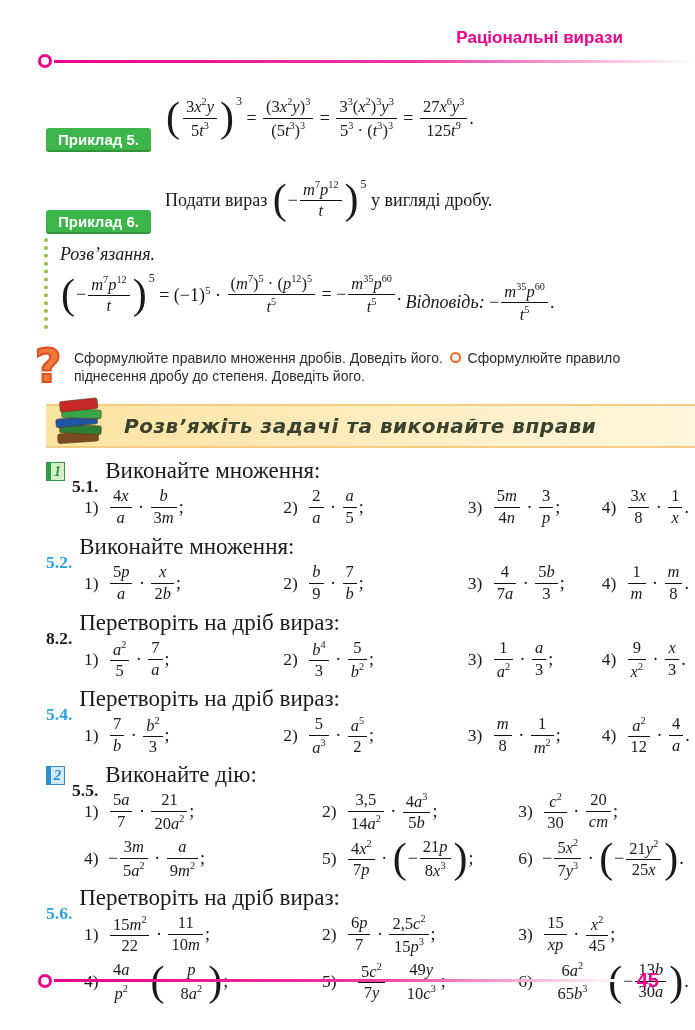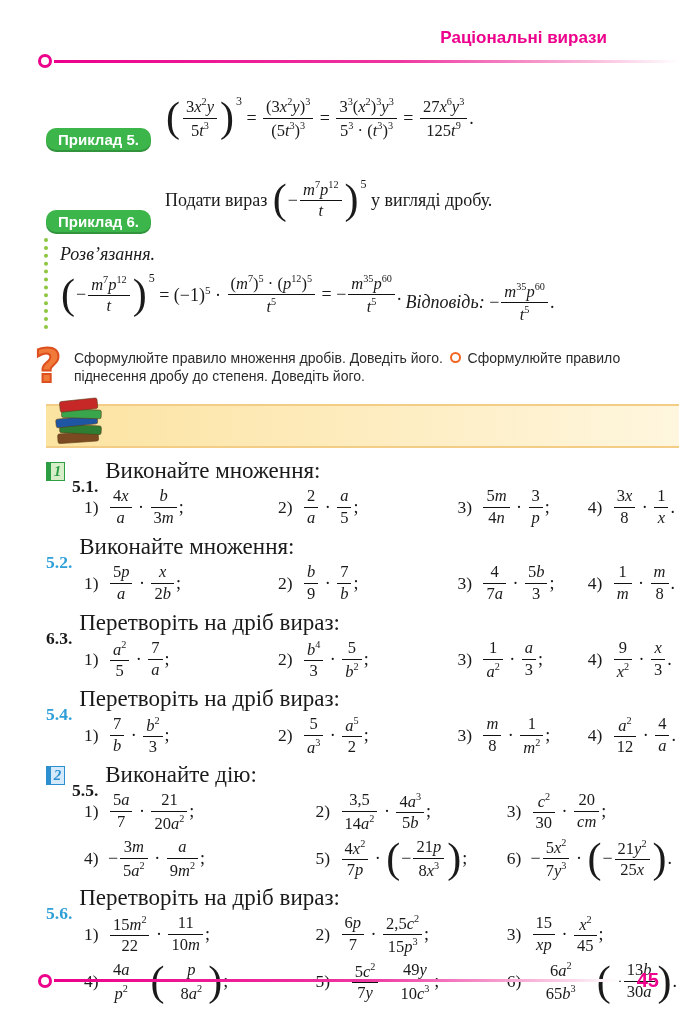--- a/index.html
+++ b/index.html
@@ -1,32 +1,32 @@
 <!DOCTYPE html>
 <html><head>
 <meta charset="utf-8">
 <style>
   html,body{margin:0;padding:0;background:#fff;}
   .page{position:relative;width:695px;height:1030px;background:#fff;overflow:hidden;
-        font-family:"Liberation Serif",serif;color:#1a1a1a;box-sizing:border-box;padding:28px 16px 0 0;}
+        font-family:"Liberation Serif",serif;color:#1a1a1a;box-sizing:border-box;padding:28px 0 0 0;}
 
   
   .header-title{font-family:"Liberation Sans",sans-serif;font-weight:bold;font-size:17px;
                 color:#ec008c;text-align:right;padding-right:72px;}
   .rule{display:flex;align-items:center;margin:6px 0 0 38px;}
   .rule-dot{width:8px;height:8px;border:3px solid #ec008c;border-radius:50%;background:#fff;flex:0 0 auto;}
   .rule-line{height:3px;flex:1;margin-left:2px;
              background:linear-gradient(90deg,#ec008c 0%,#ee35a0 55%,#f8b6da 85%,#ffffff 100%);}
   .footer{position:absolute;left:0;right:0;bottom:38px;display:flex;align-items:center;padding:0 36px 0 38px;}
   .footer .rule{flex:1;margin:0;}
   .page-num{font-family:"Liberation Sans",sans-serif;font-weight:bold;font-size:20px;color:#ec008c;margin-left:18px;}
 
   
   .badge{display:inline-block;background:#3cb54a;color:#fff;font-family:"Liberation Sans",sans-serif;
-         font-weight:bold;font-size:15px;padding:3px 12px 4px 12px;border-radius:10px;
+         font-weight:bold;font-size:15px;padding:3px 12px 4px 12px;border-radius:3px;
          box-shadow:inset 0 -2px 0 rgba(0,0,0,.18);white-space:nowrap;margin-top:44px;}
 
   
   .math-line{display:inline-flex;align-items:center;font-size:18px;}
   .math-line .txt{white-space:pre;font-size:18px;}
   .math-line .txt.it{font-style:italic;}
   .math-line .mi{white-space:pre;font-size:18px;}
   .math-line i{font-style:italic;}
   sup{font-size:62%;}
   .frac{display:inline-flex;flex-direction:column;text-align:center;vertical-align:middle;
@@ -187,20 +187,21 @@
       <svg viewBox="0 0 60 60" width="58" height="58">
         <g stroke="#5a3b16" stroke-width="0.6">
           <rect x="6" y="40" width="42" height="10" rx="2" fill="#7b4a21" transform="rotate(-4 27 45)"></rect>
           <rect x="8" y="32" width="43" height="9" rx="2" fill="#2e7d32" transform="rotate(3 29 36)"></rect>
           <rect x="4" y="24" width="43" height="9" rx="2" fill="#1f56a3" transform="rotate(-6 25 28)"></rect>
           <rect x="10" y="16" width="41" height="9" rx="2" fill="#3aa64c" transform="rotate(2 30 20)"></rect>
           <rect x="8" y="6" width="39" height="11" rx="2" fill="#c62828" transform="rotate(-6 27 11)"></rect>
         </g>
       </svg>
     </span>
+    <span class="banner-title">Розв’яжіть задачі та виконайте вправи</span>
   </div>
 
   <div id="exercises">
       <div class="exercise">
         <div class="ex-head">
           <span class="level green">1</span>
           <span class="ex-num">5.1.</span>
           <span class="ex-title">Виконайте множення:</span>
         </div>
         <div class="ex-items cols-4">
@@ -329,21 +330,21 @@
                 <span class="top"><i>m</i></span>
                 <span class="bot">8</span>
               </span>
               <span class="mi">.</span>
             </span>
           </div>
         </div>
       </div>
       <div class="exercise">
         <div class="ex-head">
-          <span class="ex-num">6.3.</span>
+          <span class="ex-num">8.2.</span>
           <span class="ex-title">Перетворіть на дріб вираз:</span>
         </div>
         <div class="ex-items cols-4">
           <div class="eq-item">
             <span class="item-label">1) </span>
             <span class="math-line">
               <span class="frac">
                 <span class="top"><i>a</i><sup>2</sup></span>
                 <span class="bot">5</span>
               </span>

